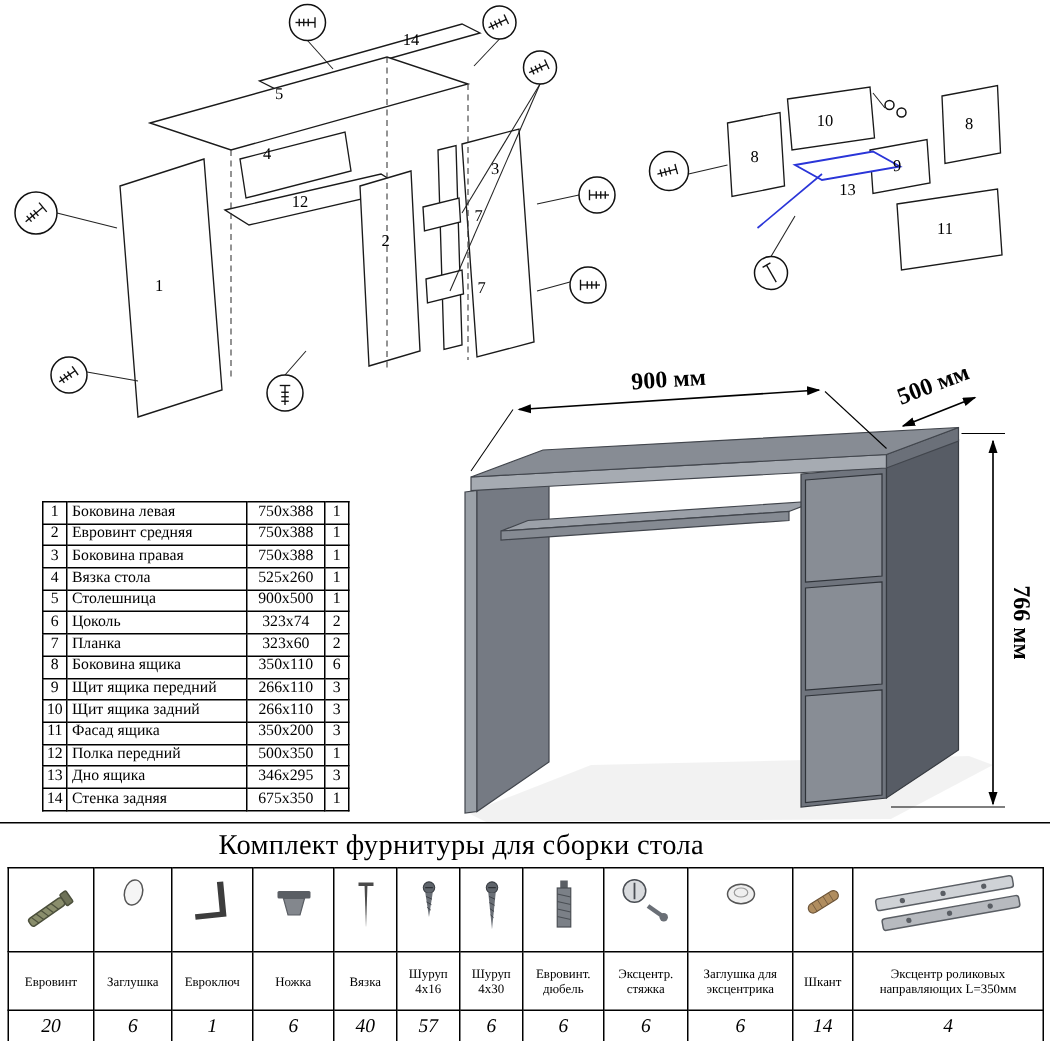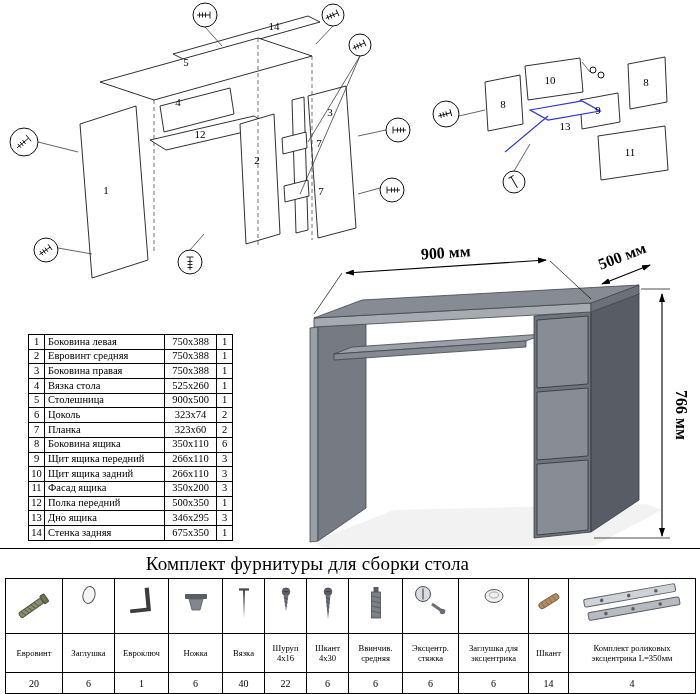--- a/index.html
+++ b/index.html
@@ -14,21 +14,21 @@
   table.parts td.c{text-align:center;padding:0 1px;}
   
   .rule{position:absolute;left:0;top:548px;width:700px;border-top:1px solid #000;}
   .kit-title{position:absolute;left:0;top:553px;width:615px;text-align:center;
              font-size:19px;letter-spacing:.2px;}
   
   table.hw{position:absolute;left:5px;top:578px;width:690px;border-collapse:collapse;table-layout:fixed;padding-left:20px;}
   table.hw td{border:1px solid #000;text-align:center;vertical-align:middle;padding:0;overflow:hidden;}
   table.hw td.icon-cell{height:54px;}
   table.hw td.name-cell{height:36px;font-size:8.6px;line-height:1.2;padding:1px 2px;}
-  table.hw td.qty-cell{height:20px;font-size:10px;}
+  table.hw td.qty-cell{height:20px;font-size:13px;font-style:italic;}
 </style>
 </head>
 <body>
 
 <div class="page">
 
   <svg class="diagram" style="left:8px;top:2px;" width="420" height="330" viewBox="0 0 420 330">
     <g fill="#fff" stroke="#1a1a1a" stroke-width="0.9">
       <polygon points="165,52 300,14 312,20 177,58"></polygon>
       <polygon points="92,80 250,36 304,54 146,98"></polygon>
@@ -431,34 +431,34 @@
               </g>
             </svg></td>
       </tr>
       <tr>
         <td class="name-cell">Евровинт</td>
         <td class="name-cell">Заглушка</td>
         <td class="name-cell">Евроключ</td>
         <td class="name-cell">Ножка</td>
         <td class="name-cell">Вязка</td>
         <td class="name-cell">Шуруп 4х16</td>
-        <td class="name-cell">Шкант 4х30</td>
-        <td class="name-cell">Ввинчив. средняя</td>
+        <td class="name-cell">Шуруп 4х30</td>
+        <td class="name-cell">Евровинт. дюбель</td>
         <td class="name-cell">Эксцентр. стяжка</td>
         <td class="name-cell">Заглушка для эксцентрика</td>
         <td class="name-cell">Шкант</td>
-        <td class="name-cell">Комплект роликовых эксцентрика L=350мм</td>
+        <td class="name-cell">Эксцентр роликовых направляющих L=350мм</td>
       </tr>
       <tr>
         <td class="qty-cell">20</td>
         <td class="qty-cell">6</td>
         <td class="qty-cell">1</td>
         <td class="qty-cell">6</td>
         <td class="qty-cell">40</td>
-        <td class="qty-cell">22</td>
+        <td class="qty-cell">57</td>
         <td class="qty-cell">6</td>
         <td class="qty-cell">6</td>
         <td class="qty-cell">6</td>
         <td class="qty-cell">6</td>
         <td class="qty-cell">14</td>
         <td class="qty-cell">4</td>
       </tr>
     </tbody>
   </table>
 

